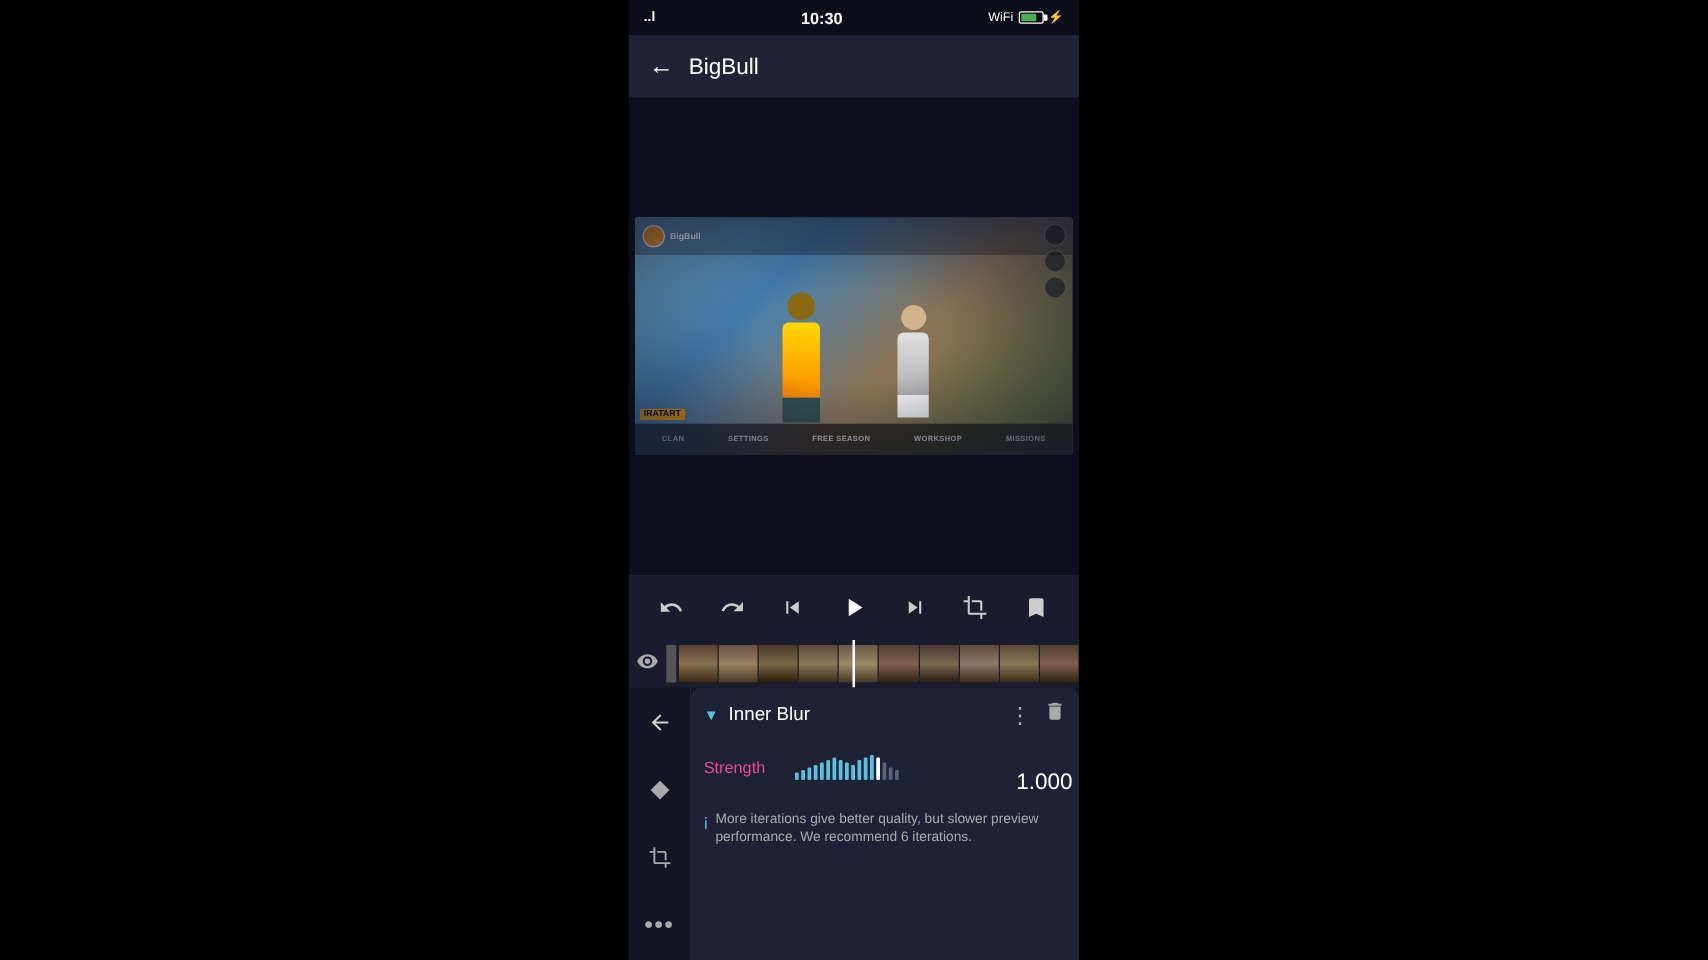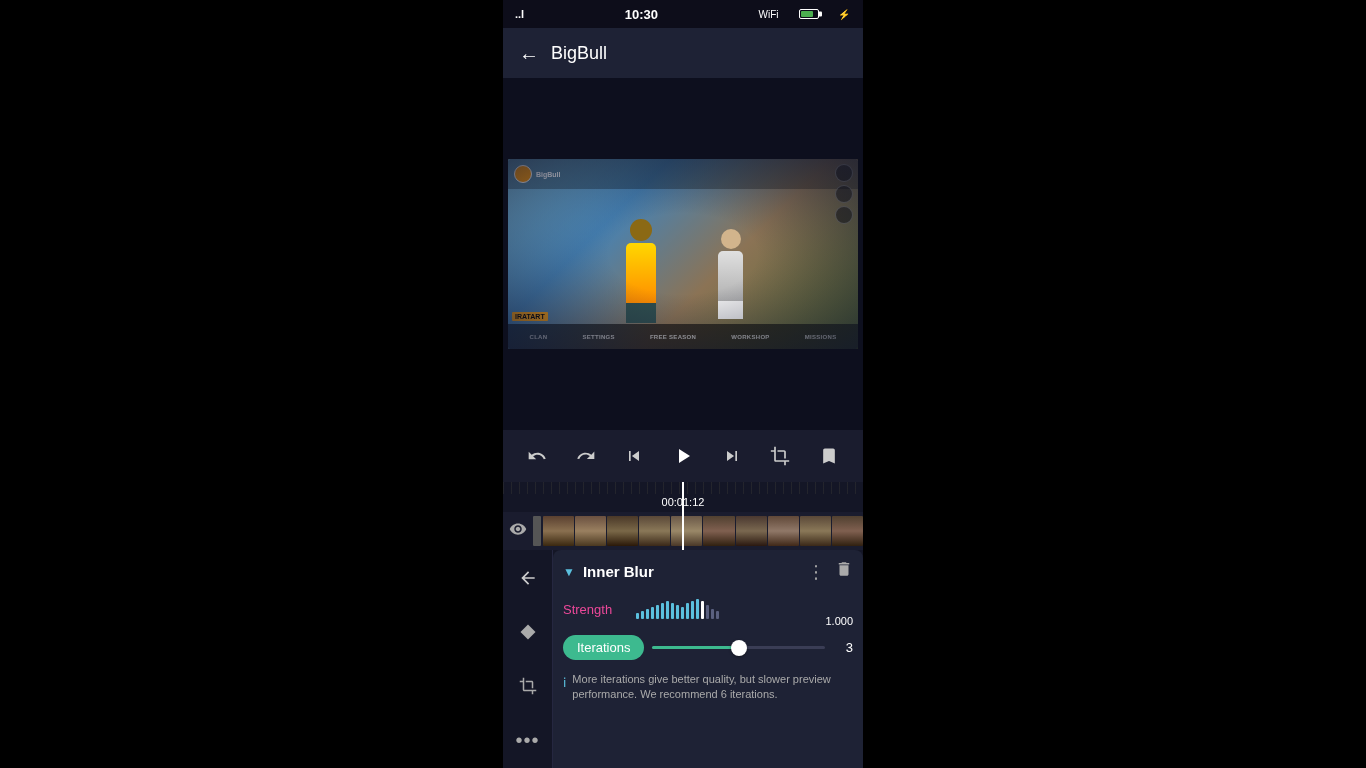--- a/index.html
+++ b/index.html
@@ -40,21 +40,21 @@
       font-weight: 600;
     }
     .status-center {
       font-size: 13px;
       color: #fff;
       font-weight: 600;
     }
     .status-right {
       display: flex;
       align-items: center;
-      gap: 20px;
+      gap: 4px;
       font-size: 10px;
       color: #fff;
     }
     .battery-icon {
       width: 20px;
       height: 10px;
       border: 1.5px solid #fff;
       border-radius: 2px;
       position: relative;
       display: inline-block;
@@ -416,21 +416,21 @@
       align-items: center;
       gap: 8px;
     }
     .effect-triangle {
       color: #5bc0de;
       font-size: 12px;
     }
     .effect-name {
       color: #fff;
       font-size: 15px;
-      font-weight: 700;
+      font-weight: 400;
     }
     .effect-header-right {
       display: flex;
       align-items: center;
       gap: 10px;
     }
     .effect-menu-btn {
       color: #aaa;
       font-size: 18px;
       cursor: pointer;
@@ -466,23 +466,23 @@
       align-items: flex-end;
       height: 20px;
     }
     .strength-bar {
       width: 3px;
       background: #5bc0de;
       border-radius: 1px;
     }
     .param-value {
       color: #fff;
-      font-size: 11px;
+      font-size: 18px;
       width: 40px;
-      text-align: right;
+      text-align: center;
       flex-shrink: 0;
       margin-top: 24px;
     }
 
     
     .iterations-row {
       display: flex;
       align-items: center;
       gap: 8px;
     }
@@ -649,25 +649,20 @@
           <path d="M17 15h2V7c0-1.1-.9-2-2-2H9v2h8v8zM7 17V1H5v4H1v2h4v10c0 1.1.9 2 2 2h10v4h2v-4h4v-2H7z"></path>
         </svg>
     </div>
     <div class="ctrl-btn">
       <svg width="20" height="20" viewBox="0 0 24 24" fill="#ccc">
           <path d="M17 3H7c-1.1 0-1.99.9-1.99 2L5 21l7-3 7 3V5c0-1.1-.9-2-2-2z"></path>
         </svg>
     </div>
   </div>
 
-  <div class="timeline-area">
-    <div class="timeline-ruler"></div>
-    <div class="timeline-timecode">00:01:12</div>
-    <div class="timeline-cursor"></div>
-  </div>
 
   <div class="thumbnail-strip">
     <span class="eye-icon-btn">
       <svg width="18" height="18" viewBox="0 0 24 24" fill="#aaa">
           <path d="M12 4.5C7 4.5 2.73 7.61 1 12c1.73 4.39 6 7.5 11 7.5s9.27-3.11 11-7.5c-1.73-4.39-6-7.5-11-7.5zM12 17c-2.76 0-5-2.24-5-5s2.24-5 5-5 5 2.24 5 5-2.24 5-5 5zm0-8c-1.66 0-3 1.34-3 3s1.34 3 3 3 3-1.34 3-3-1.34-3-3-3z"></path>
         </svg>
     </span>
     <div style="width:8px; height:30px; background:#555; border-radius:1px; flex-shrink:0;"></div>
     <div class="thumb-clips-row">
       <div class="thumb-segment" style="background:linear-gradient(180deg,#5a4030 0%,#8a7050 50%,#3a2810 100%);"></div>
@@ -742,30 +737,20 @@
             <div class="strength-bar" style="height:20px;"></div>
             <div class="strength-bar" style="height:18px; background:#fff;"></div>
             <div class="strength-bar" style="height:14px; background:#5a6080;"></div>
             <div class="strength-bar" style="height:10px; background:#5a6080;"></div>
             <div class="strength-bar" style="height:8px; background:#5a6080;"></div>
           </div>
         </div>
         <span class="param-value">1.000</span>
       </div>
 
-      <div class="iterations-row">
-        <div class="iterations-tab">Iterations</div>
-        <div class="iterations-slider-area">
-          <div class="iter-track">
-            <div class="iter-fill"></div>
-          </div>
-          <div class="iter-thumb"></div>
-        </div>
-        <span class="iter-value">3</span>
-      </div>
 
       <div class="info-row">
         <span class="info-icon">ℹ</span>
         <span class="info-text">More iterations give better quality, but slower preview performance. We recommend 6 iterations.</span>
       </div>
 
     </div>
   </div>
 
 </div>

